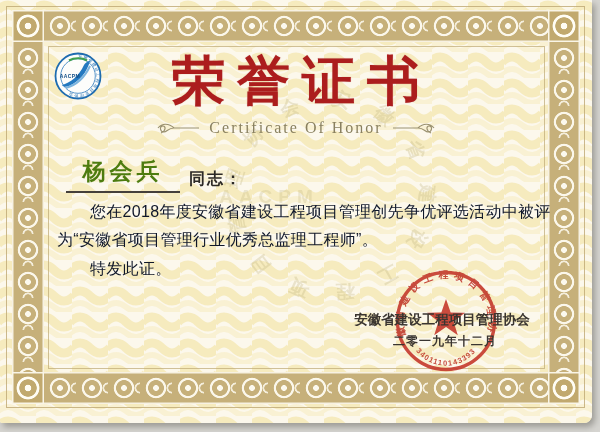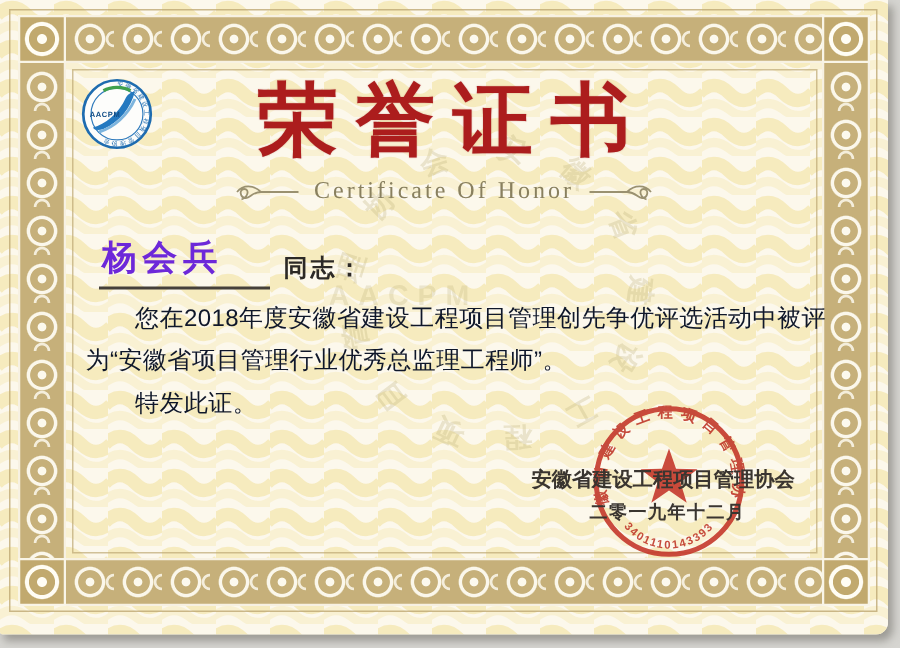--- a/index.html
+++ b/index.html
@@ -54,22 +54,22 @@
     color:#ac1d1d;text-shadow:0 0 1px rgba(140,20,20,.4);}
   .subtitle-row{position:absolute;left:0;right:0;top:119px;z-index:4;
     display:flex;justify-content:center;align-items:center;gap:9px;}
   .subtitle{font-family:"Liberation Serif",serif;font-size:16px;
     letter-spacing:2px;color:#89805f;}
   .flourish{flex:0 0 auto;}
   .flourish.right{transform:scaleX(-1);}
 
   .name-row{position:absolute;left:66px;top:156px;z-index:4;
     display:flex;align-items:flex-end;}
-  .name{min-width:110px;text-align:left;border-bottom:2px solid #45403a;
-    font-size:23px;font-weight:700;letter-spacing:4px;color:#6d28d9;
+  .name{min-width:110px;text-align:center;border-bottom:2px solid #45403a;
+    font-size:23px;font-weight:700;letter-spacing:4px;color:#4d7c0f;
     padding:0 2px 4px 2px;}
   .salutation{font-size:16px;font-weight:600;color:#2c2926;margin-left:9px;
     padding-bottom:3px;letter-spacing:2px;}
 
   .bline{position:absolute;z-index:4;font-size:16px;font-weight:500;
     color:#0f172a;letter-spacing:.3px;white-space:nowrap;}
   .bline1{left:90px;top:202px;}
   .bline2{left:57px;top:230px;}
   .bline3{left:90px;top:259px;}
 

